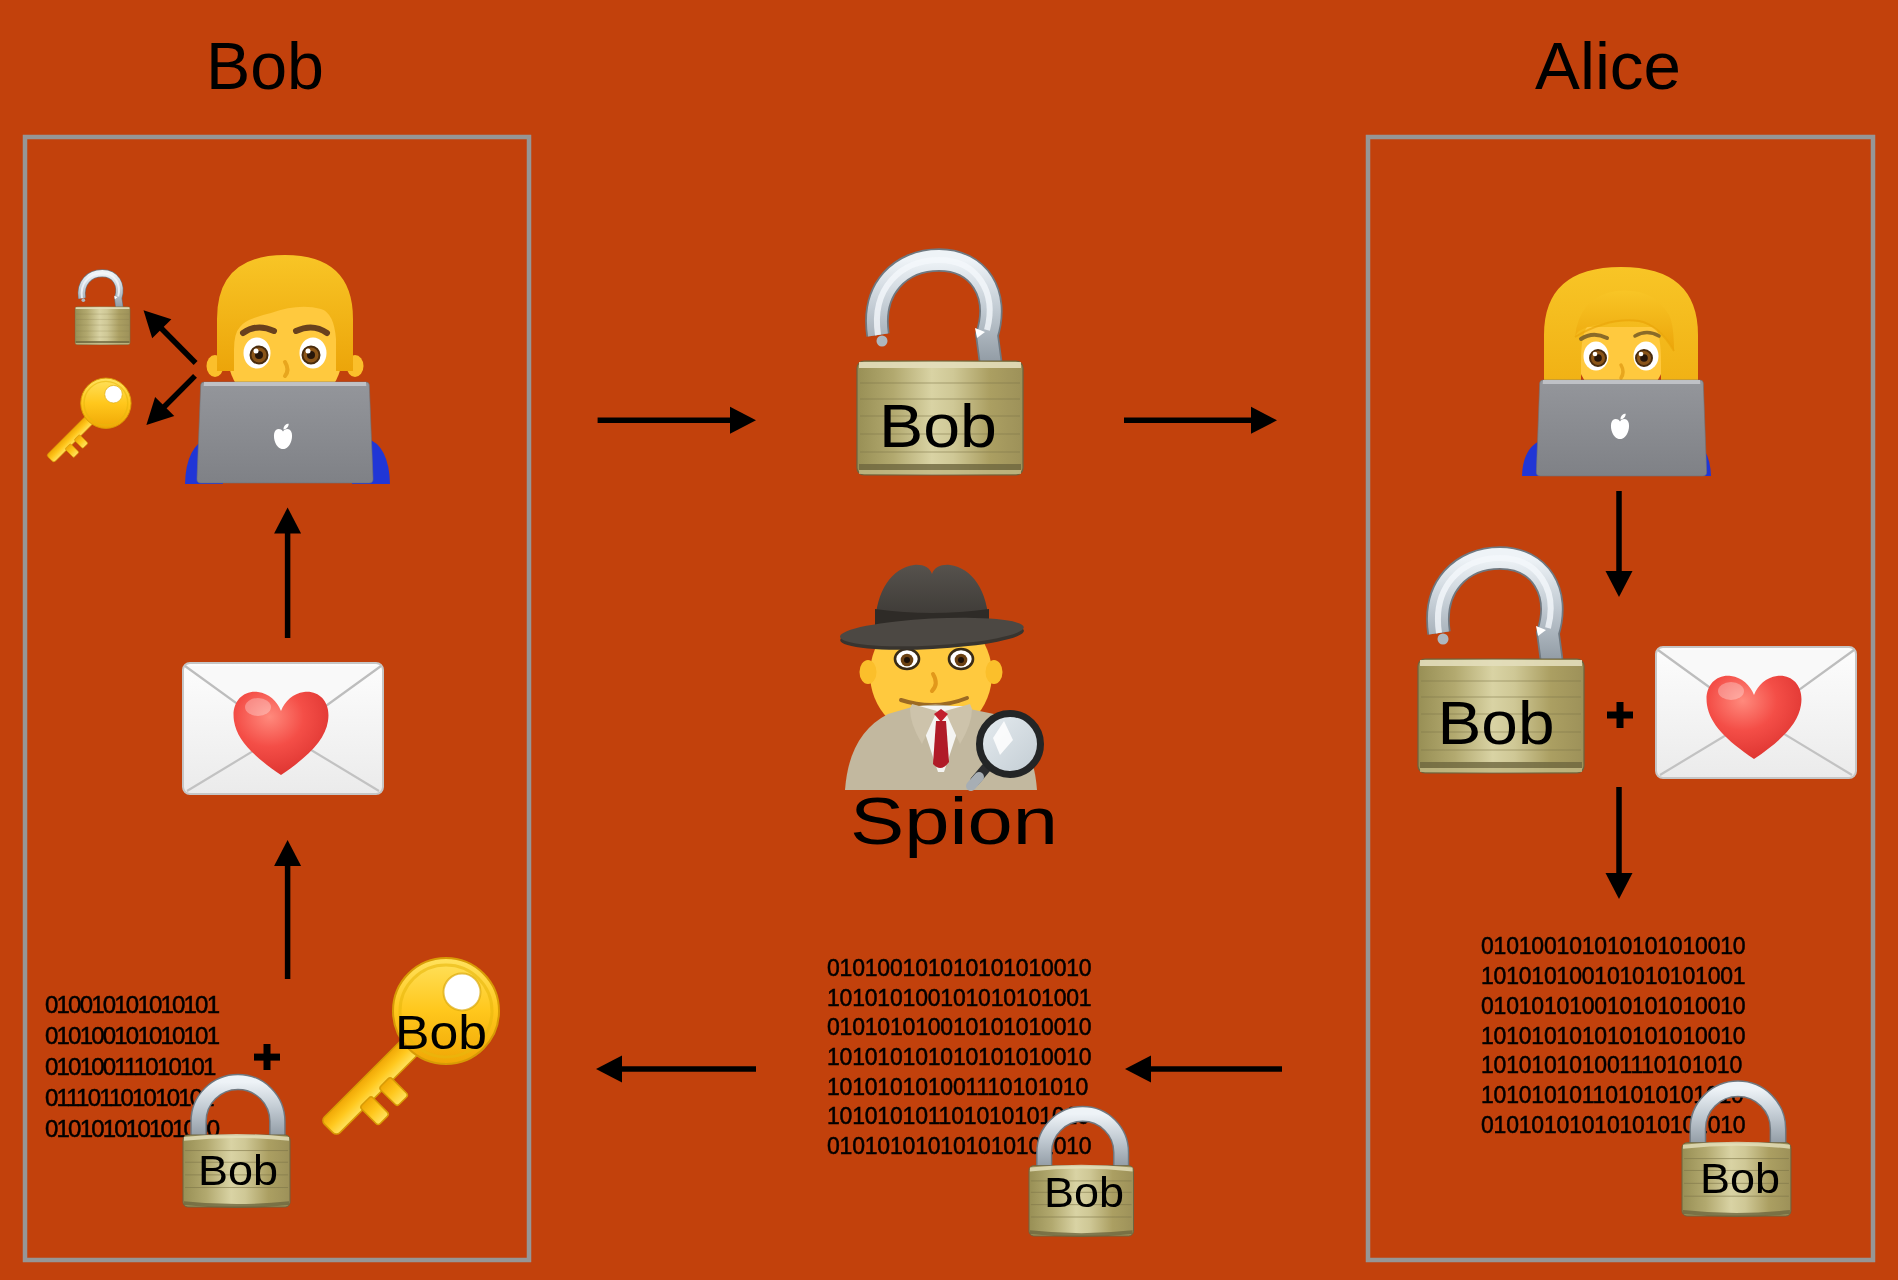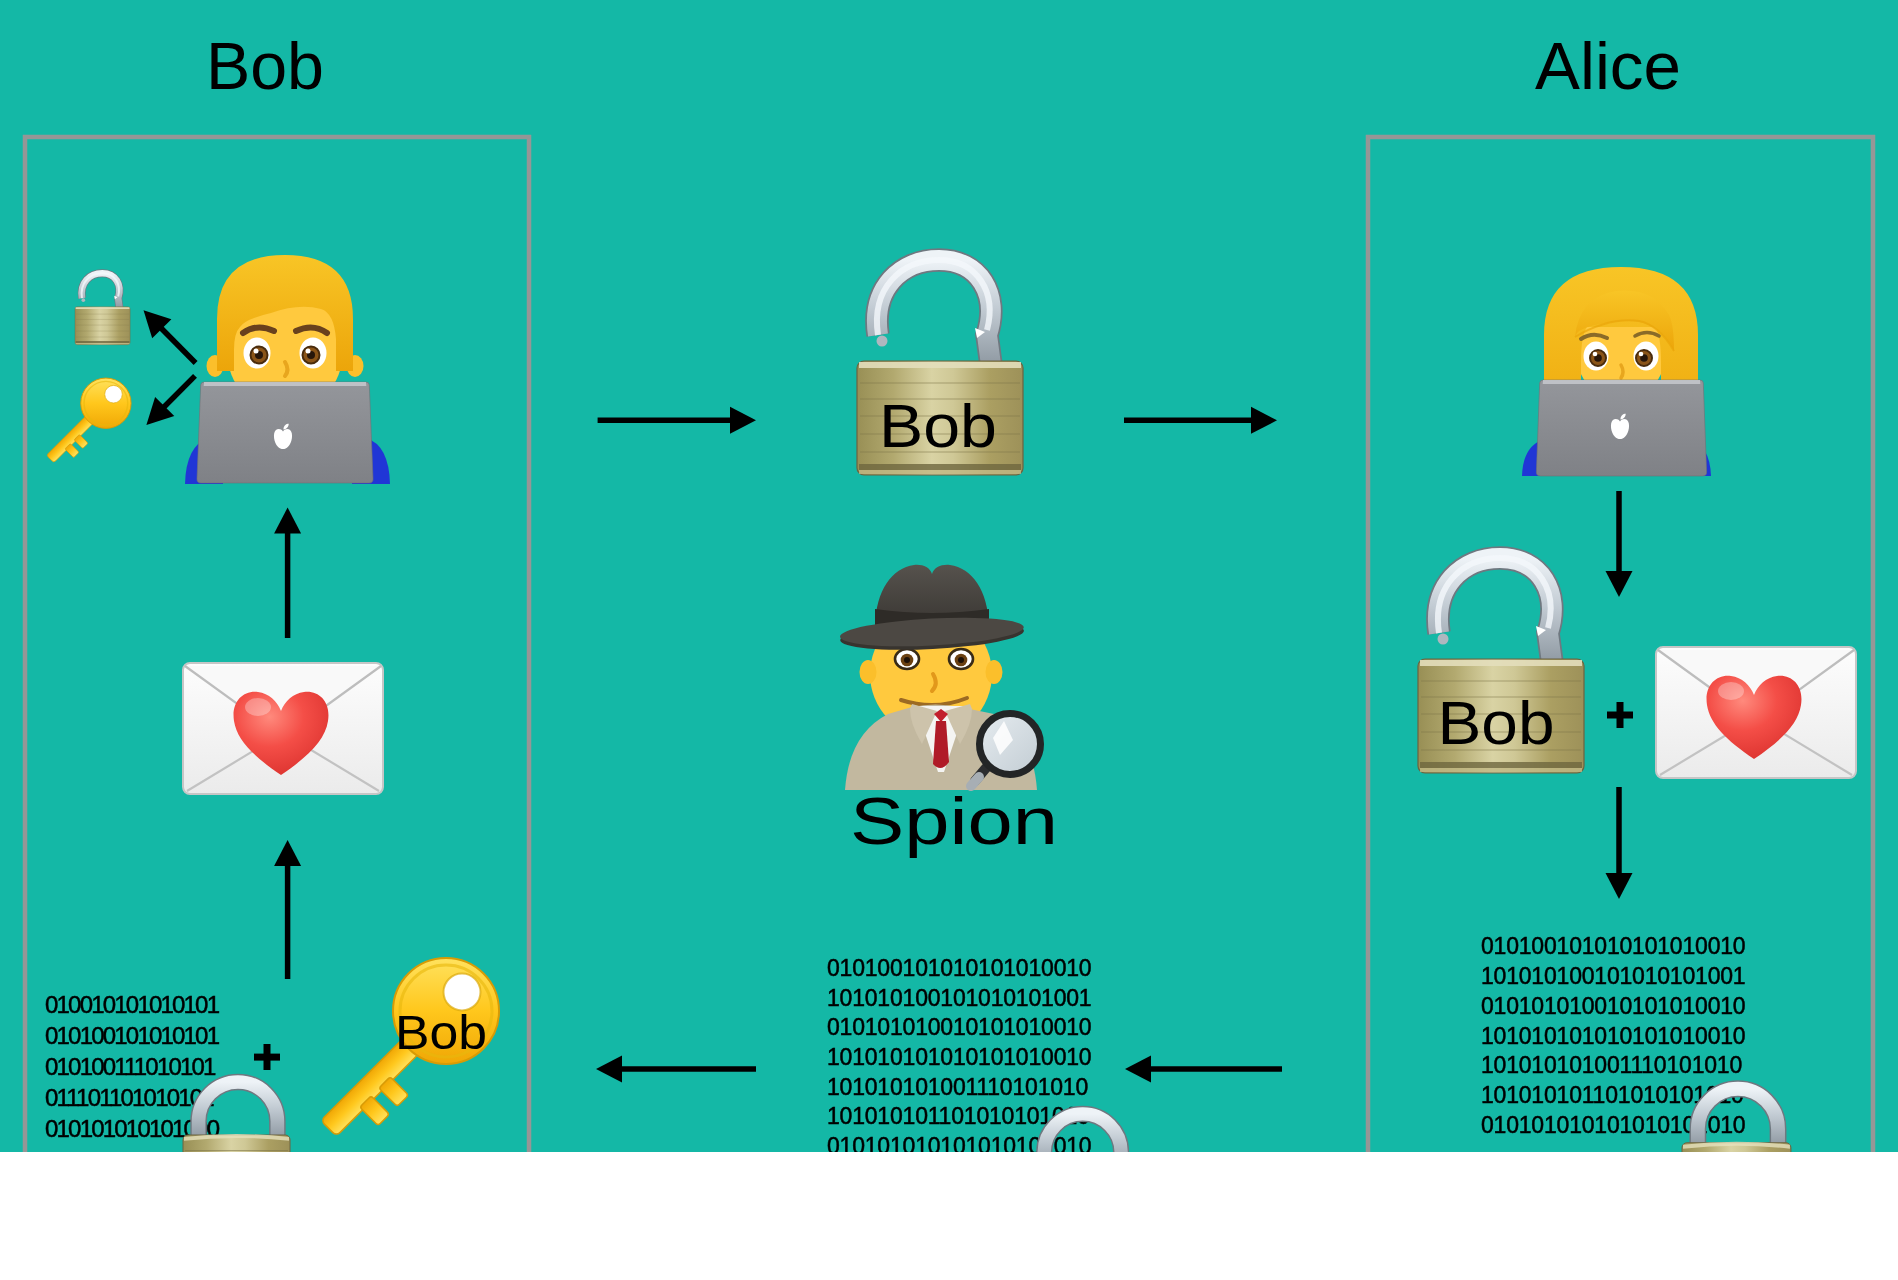--- a/index.html
+++ b/index.html
@@ -1,16 +1,16 @@
 <!DOCTYPE html>
 <html><head>
 <meta charset="utf-8">
 <style>
 html,body{margin:0;padding:0;background:#fff;}
-#page{position:relative;width:1898px;height:1152px;background:#14b8a6;overflow:hidden;font-family:"Liberation Sans",sans-serif;transform:translateZ(0);will-change:transform;}
+#page{position:relative;width:1898px;height:1280px;background:#c2410c;overflow:hidden;font-family:"Liberation Sans",sans-serif;transform:translateZ(0);will-change:transform;}
 svg{position:absolute;left:0;top:0;}
 text{font-family:"Liberation Sans",sans-serif;fill:#000;}
 </style>
 </head>
 <body>
 <div id="page">
 <svg width="1898" height="1280" viewBox="0 0 1898 1280">
 <defs>
 <linearGradient id="brassV" x1="0" y1="0" x2="1" y2="0">
  <stop offset="0" stop-color="#988f55"></stop>

